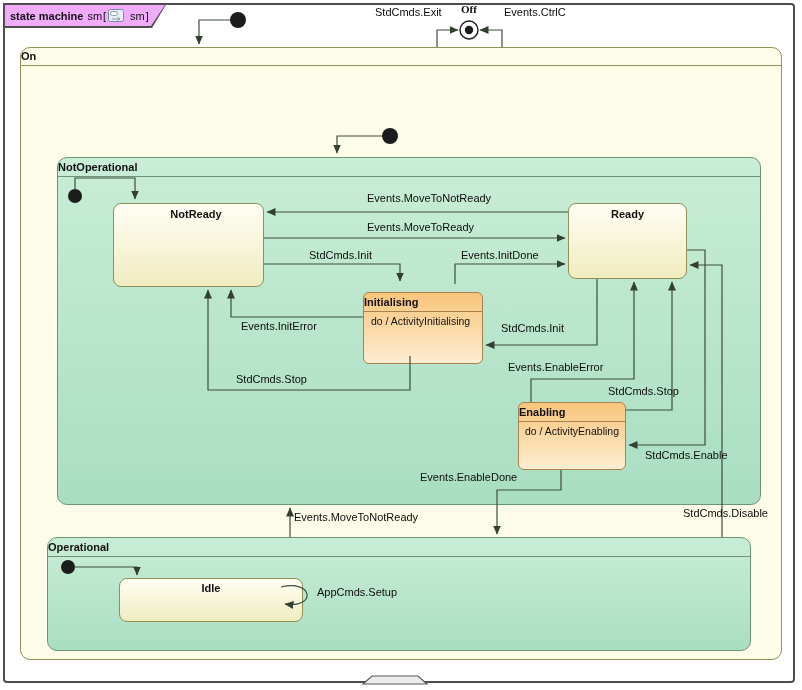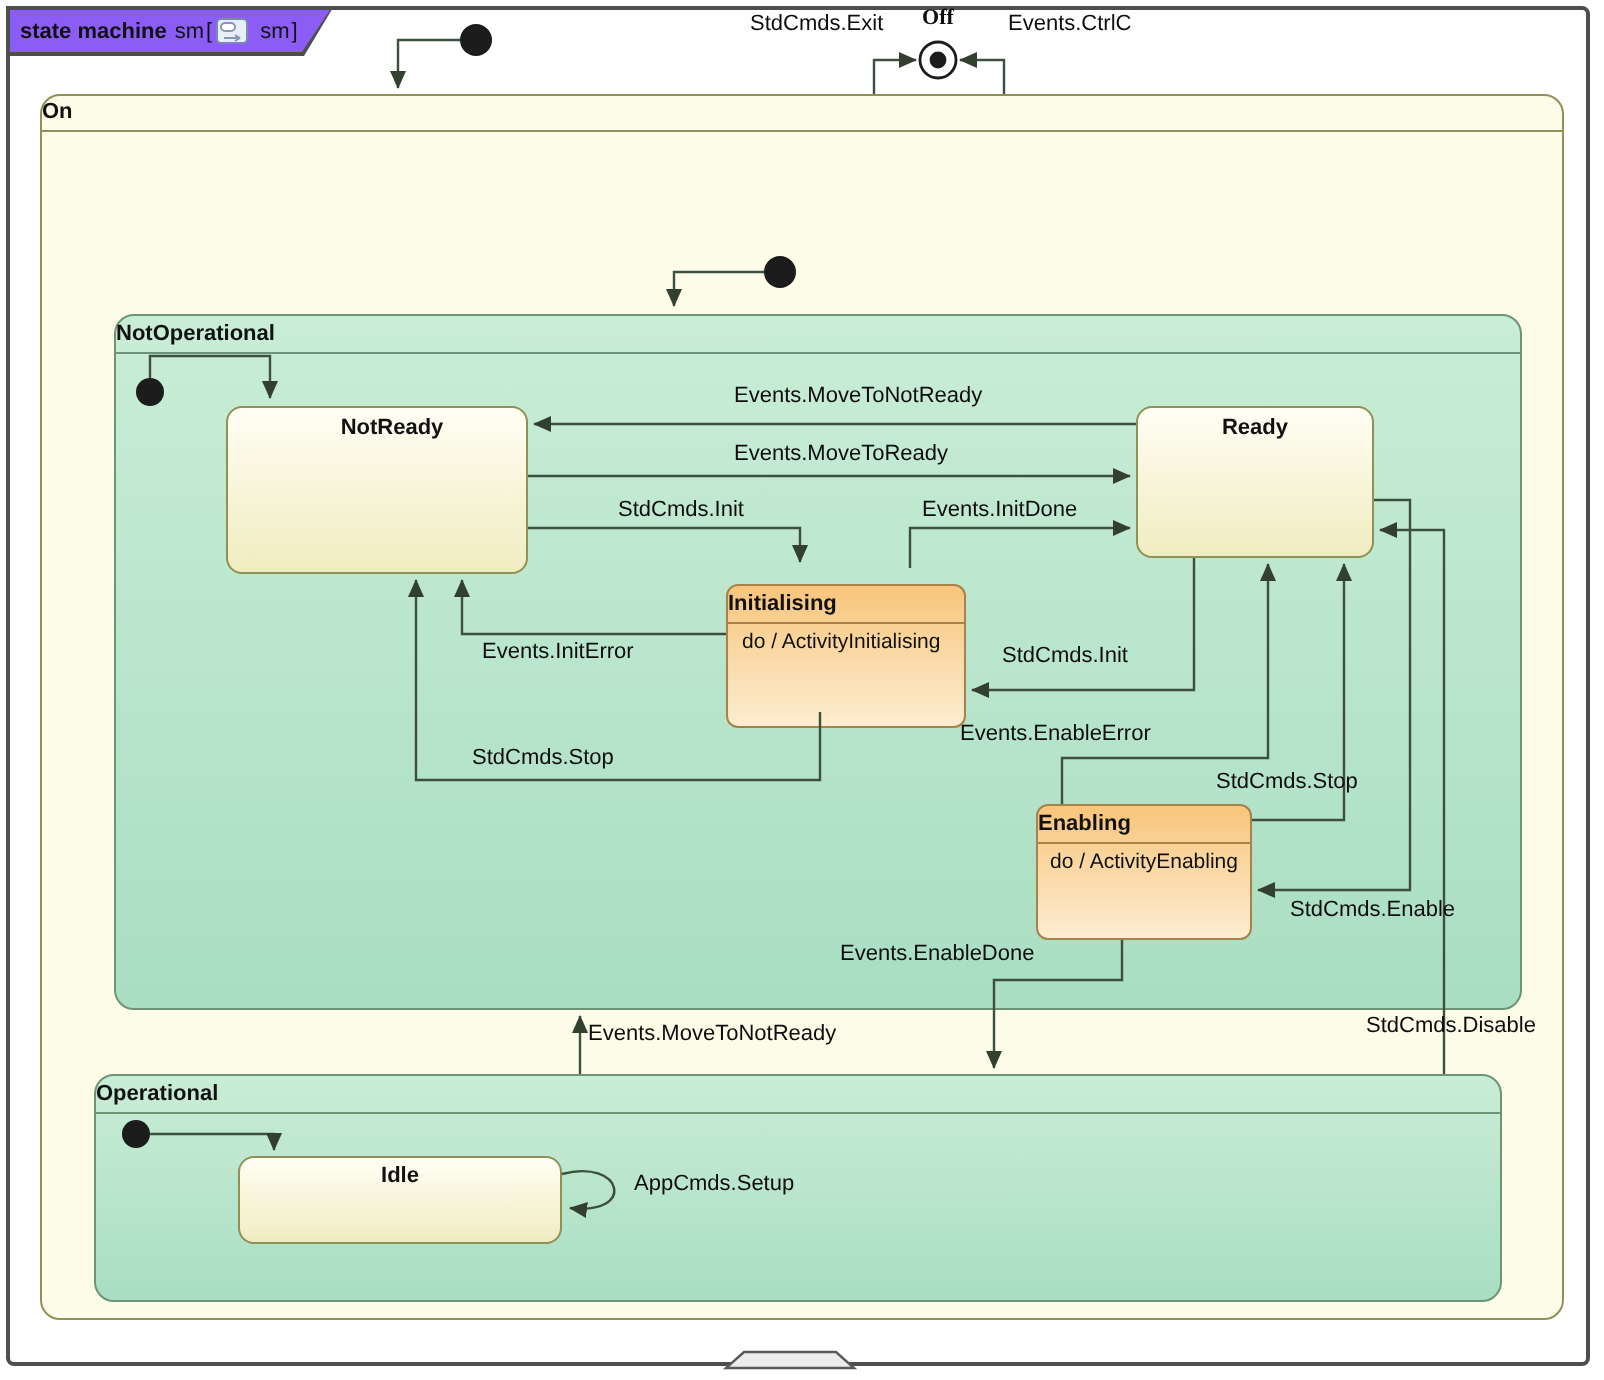--- a/index.html
+++ b/index.html
@@ -4,21 +4,21 @@
 <style>
   html,body{margin:0;padding:0;background:#fff;}
   #stage{position:relative;width:802px;height:690px;background:#ffffff;
          font-family:"Liberation Sans",sans-serif;overflow:hidden;color:#111;}
 
   
   #frame{position:absolute;left:3px;top:3px;width:792px;height:680px;
          border:2px solid #4e4e4e;border-radius:4px;box-sizing:border-box;background:#fff;}
   #tab-outer{position:absolute;left:3px;top:3px;width:164px;height:25px;background:#4e4e4e;
          clip-path:polygon(0 0,100% 0,calc(100% - 15px) 100%,0 100%);}
-  #tab-inner{position:absolute;left:2px;top:2px;width:160px;height:21px;background:#8b5cf6;
+  #tab-inner{position:absolute;left:2px;top:2px;width:160px;height:21px;background:#f0abfc;
          clip-path:polygon(0 0,100% 0,calc(100% - 14px) 100%,0 100%);
          display:flex;align-items:center;padding-left:5px;font-size:11px;white-space:nowrap;box-sizing:border-box;}
   #tab-inner .b{font-weight:bold;}
   #tab-inner .nm{margin:0 1px 0 4px;}
   #tab-inner .ic{margin:0 2px;display:inline-flex;}
 
   
   .state{position:absolute;box-sizing:border-box;}
   .composite{border-radius:10px;}
   .cream{background:linear-gradient(180deg,var(--cream-top,#fffef4),var(--cream-bottom,#f0ecc0));
@@ -92,21 +92,21 @@
   <div class="state orange" style="left:363px;top:292px;width:120px;height:72px;">
     <div class="ctitle ct18o">Initialising</div>
     <div class="dotext" style="left:7px;top:22px;">do / ActivityInitialising</div>
   </div>
 
   <div class="state orange" style="left:518px;top:402px;width:108px;height:68px;">
     <div class="ctitle ct18o">Enabling</div>
     <div class="dotext" style="left:6px;top:22px;">do / ActivityEnabling</div>
   </div>
 
-  <div class="state cream" style="left:119px;top:578px;width:162px;height:44px;">
+  <div class="state cream" style="left:119px;top:578px;width:184px;height:44px;">
     <div class="stitle" style="padding-top:3px;">Idle</div>
   </div>
 
   <svg id="wires" xmlns="http://www.w3.org/2000/svg">
     <defs>
       <marker id="arr" markerWidth="10" markerHeight="8" refX="8.5" refY="4" orient="auto" markerUnits="userSpaceOnUse">
         <path d="M0,0 L9,4 L0,8 Z" fill="#33402f"></path>
       </marker>
     </defs>
 
@@ -151,21 +151,21 @@
 
   <span class="tlabel" style="left:375px;top:6px;">StdCmds.Exit</span>
   <span class="tlabel" style="left:504px;top:6px;">Events.CtrlC</span>
   <span class="tlabel" style="left:367px;top:192px;">Events.MoveToNotReady</span>
   <span class="tlabel" style="left:367px;top:221px;">Events.MoveToReady</span>
   <span class="tlabel" style="left:309px;top:249px;">StdCmds.Init</span>
   <span class="tlabel" style="left:461px;top:249px;">Events.InitDone</span>
   <span class="tlabel" style="left:241px;top:320px;">Events.InitError</span>
   <span class="tlabel" style="left:236px;top:373px;">StdCmds.Stop</span>
   <span class="tlabel" style="left:501px;top:322px;">StdCmds.Init</span>
-  <span class="tlabel" style="left:480px;top:361px;">Events.EnableError</span>
+  <span class="tlabel" style="left:508px;top:361px;">Events.EnableError</span>
   <span class="tlabel" style="left:608px;top:385px;">StdCmds.Stop</span>
   <span class="tlabel" style="left:645px;top:449px;">StdCmds.Enable</span>
   <span class="tlabel" style="left:420px;top:471px;">Events.EnableDone</span>
   <span class="tlabel" style="left:294px;top:511px;">Events.MoveToNotReady</span>
   <span class="tlabel" style="left:683px;top:507px;">StdCmds.Disable</span>
   <span class="tlabel" style="left:317px;top:586px;">AppCmds.Setup</span>
 
 </div>
 
 </body></html>

